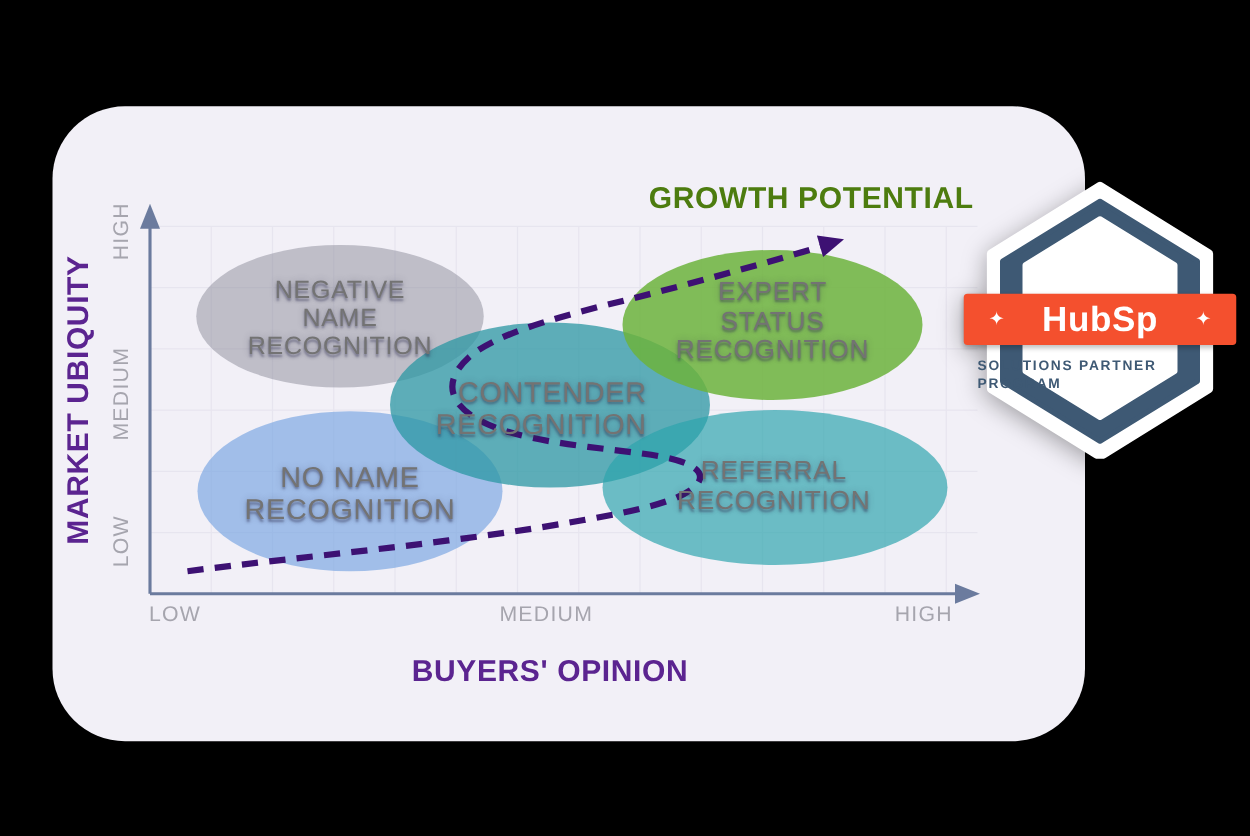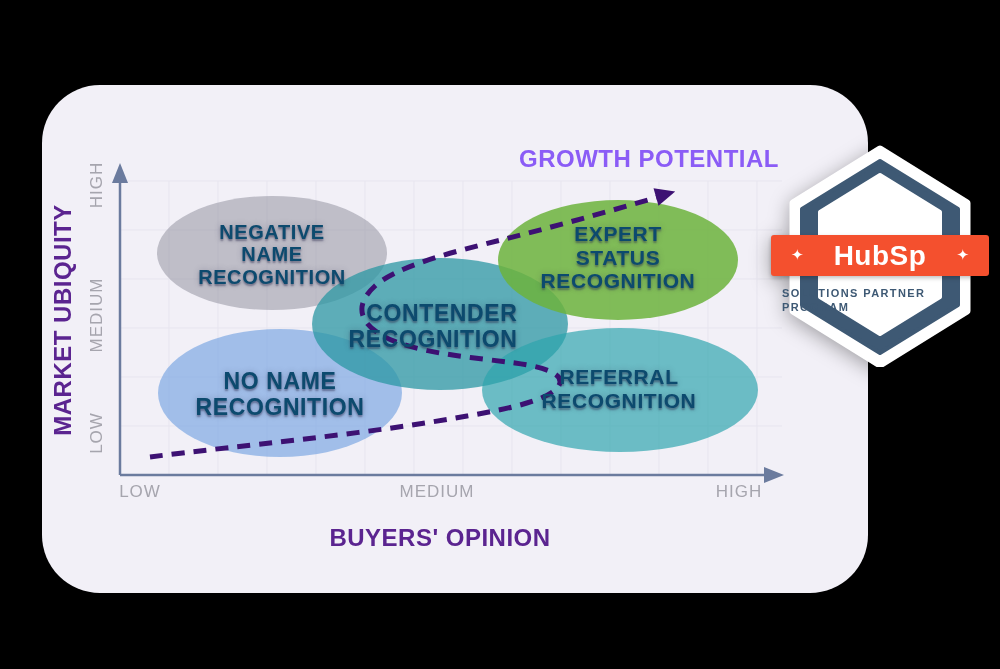--- a/index.html
+++ b/index.html
@@ -4,29 +4,29 @@
 <style>
   html,body{margin:0;padding:0;background:#000;}
   .stage{position:relative;width:1000px;height:669px;background:#000;overflow:hidden;
          font-family:"Liberation Sans",sans-serif;}
   
   .card{position:absolute;left:42px;top:85px;width:826px;height:508px;
         background:#f2f0f7;border-radius:58px;overflow:hidden;}
   .chart-svg{position:absolute;left:0;top:0;}
   
   .ov{position:absolute;transform:translate(-50%,-50%);white-space:nowrap;text-align:center;}
-  .growth-title{left:607px;top:74px;font-size:24px;font-weight:700;letter-spacing:.5px;color:#8b5cf6;}
+  .growth-title{left:607px;top:74px;font-size:24px;font-weight:700;letter-spacing:.5px;color:#4d7c0f;}
   .x-title{left:398px;top:453px;font-size:24px;font-weight:700;letter-spacing:.5px;color:#5b2490;}
   .y-title{left:21px;top:235px;font-size:24px;font-weight:700;letter-spacing:.5px;color:#5b2490;
            transform:translate(-50%,-50%) rotate(-90deg);}
   .tick{font-size:17px;letter-spacing:1px;color:#a6a5ae;}
   .ytick{transform:translate(-50%,-50%) rotate(-90deg);}
   .xt-low{left:98px;top:407px;} .xt-med{left:395px;top:407px;} .xt-high{left:697px;top:407px;}
   .yt-high{left:55px;top:100px;} .yt-med{left:55px;top:230px;} .yt-low{left:55px;top:348px;}
-  .bubble-label{color:#0c4a6e;font-weight:700;letter-spacing:.6px;line-height:1.12;
+  .bubble-label{color:#737373;font-weight:400;letter-spacing:.6px;line-height:1.12;
       text-shadow:0 2px 2px rgba(45,45,80,.5),0 0 6px rgba(45,45,80,.28);}
   .bl-negative{left:230px;top:170px;font-size:20px;}
   .bl-contender{left:391px;top:242px;font-size:23px;text-align:right;}
   .bl-expert{left:576px;top:172px;font-size:21px;}
   .bl-noname{left:238px;top:310px;font-size:23px;}
   .bl-referral{left:577px;top:304px;font-size:21px;}
   .bubble-label span{display:block;}
   
   .badge{position:absolute;left:770px;top:145px;width:220px;height:222px;
          filter:drop-shadow(0 4px 10px rgba(0,0,0,.35));}

